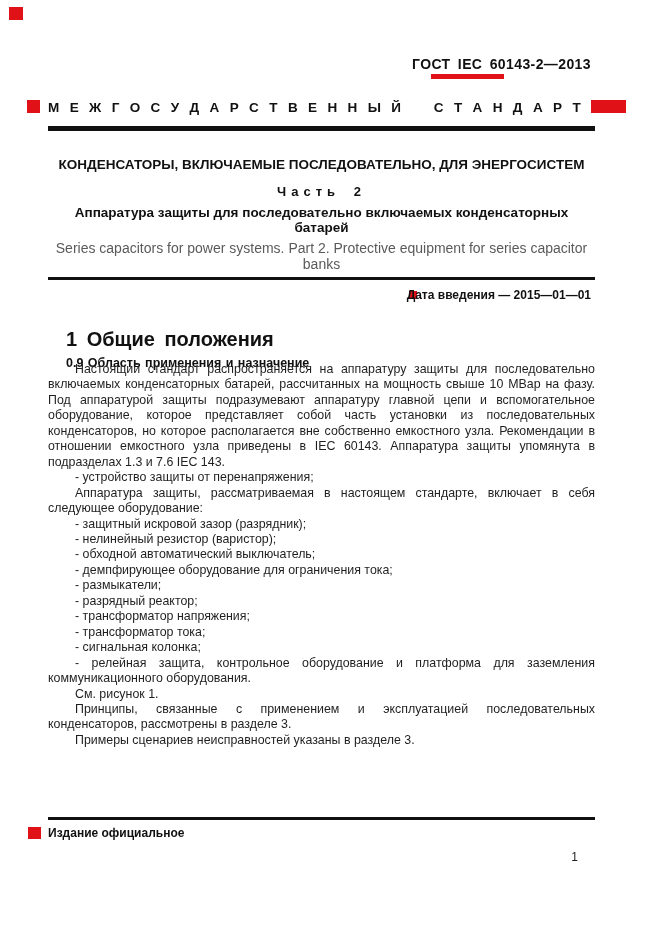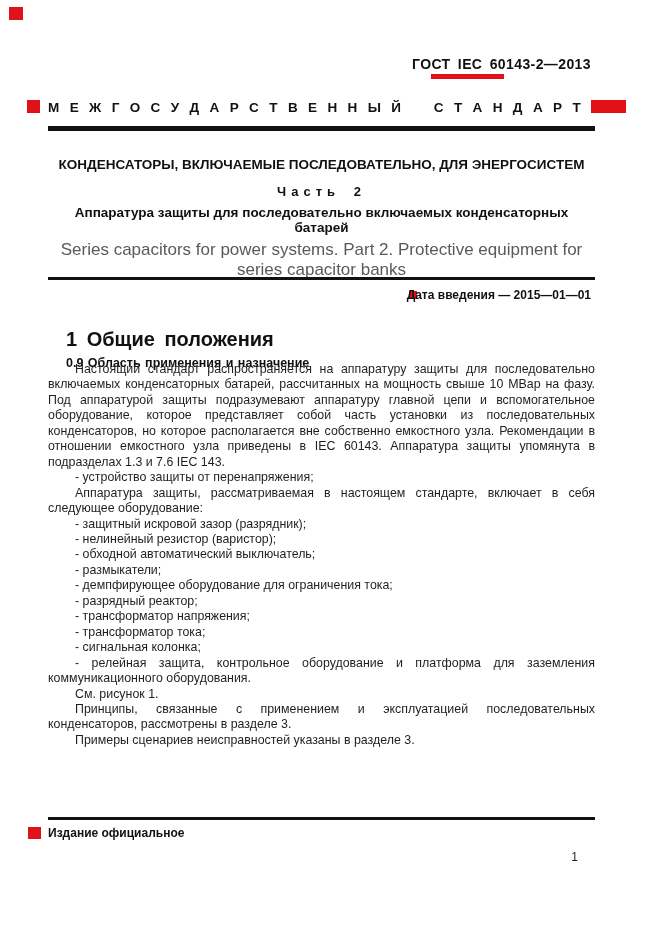--- a/index.html
+++ b/index.html
@@ -27,21 +27,21 @@
   }
   .interstate span.sp { width: 12px; }
   .rule { position: absolute; left: 48px; width: 547px; background: var(--rule); }
   .rule-top { top: 126px; height: 5px; }
   .rule-mid { top: 277px; height: 3px; }
   .rule-foot { top: 817px; height: 3px; }
   .centered { position: absolute; left: 48px; width: 547px; text-align: center; }
   .main-title { top: 157px; font-weight: bold; font-size: 13.5px; color: #111; }
   .part-label { top: 184px; font-weight: bold; font-size: 13px; letter-spacing: 5px; word-spacing: 5px; color: #111; }
   .ru-subtitle { top: 205px; font-weight: bold; font-size: 13.5px; color: #111; }
-  .en-subtitle { top: 240px; font-size: 17px; color: #5a5a5a; }
+  .en-subtitle { top: 240px; font-size: 14px; color: #5a5a5a; }
   .date-line {
     position: absolute; top: 288px; left: 48px; width: 543px;
     text-align: right; font-weight: bold; font-size: 12px; color: #111;
   }
   .h1 {
     position: absolute; top: 328px; left: 66px;
     font-weight: bold; font-size: 20px; word-spacing: 4px; color: #111;
   }
   .h2 {
     position: absolute; top: 356px; left: 66px;
@@ -126,22 +126,22 @@
 
   <div class="h2">0.9 Область применения и назначение</div>
 
   <div class="body-text">
       <p>Настоящий стандарт распространяется на аппаратуру защиты для последовательно включаемых конденсаторных батарей, рассчитанных на мощность свыше 10 МВар на фазу. Под аппаратурой защиты подразумевают аппаратуру главной цепи и вспомогательное оборудование, которое представляет собой часть установки из последовательных конденсаторов, но которое располагается вне собственно емкостного узла. Рекомендации в отношении емкостного узла приведены в IEC 60143. Аппаратура защиты упомянута в подразделах 1.3 и 7.6 IEC 143.</p>
       <p>- устройство защиты от перенапряжения;</p>
       <p>Аппаратура защиты, рассматриваемая в настоящем стандарте, включает в себя следующее оборудование:</p>
       <p>- защитный искровой зазор (разрядник);</p>
       <p>- нелинейный резистор (варистор);</p>
       <p>- обходной автоматический выключатель;</p>
+      <p>- демпфирующее оборудование для ограничения тока;</p>
       <p>- размыкатели;</p>
-      <p>- демпфирующее оборудование для ограничения тока;</p>
       <p>- разрядный реактор;</p>
       <p>- трансформатор напряжения;</p>
       <p>- трансформатор тока;</p>
       <p>- сигнальная колонка;</p>
       <p>- релейная защита, контрольное оборудование и платформа для заземления коммуникационного оборудования.</p>
       <p>См. рисунок 1.</p>
       <p>Принципы, связанные с применением и эксплуатацией последовательных конденсаторов, рассмотрены в разделе 3.</p>
       <p>Примеры сценариев неисправностей указаны в разделе 3.</p>
     </div>
 

